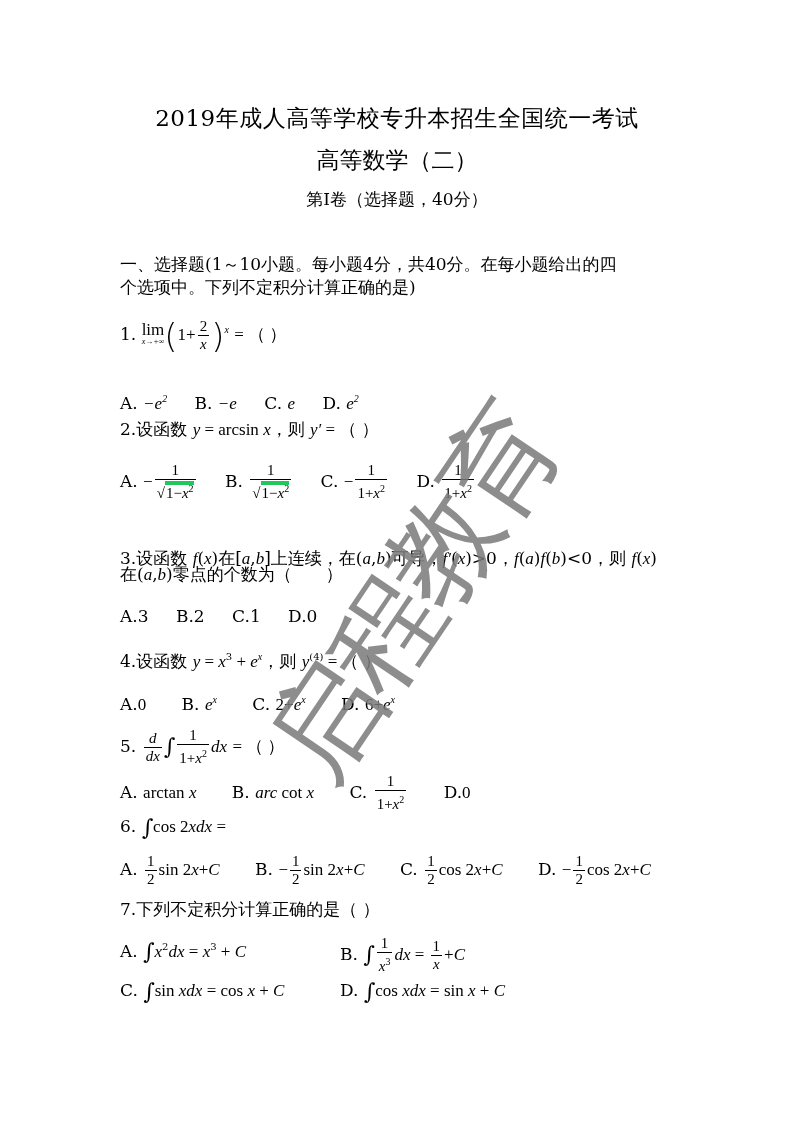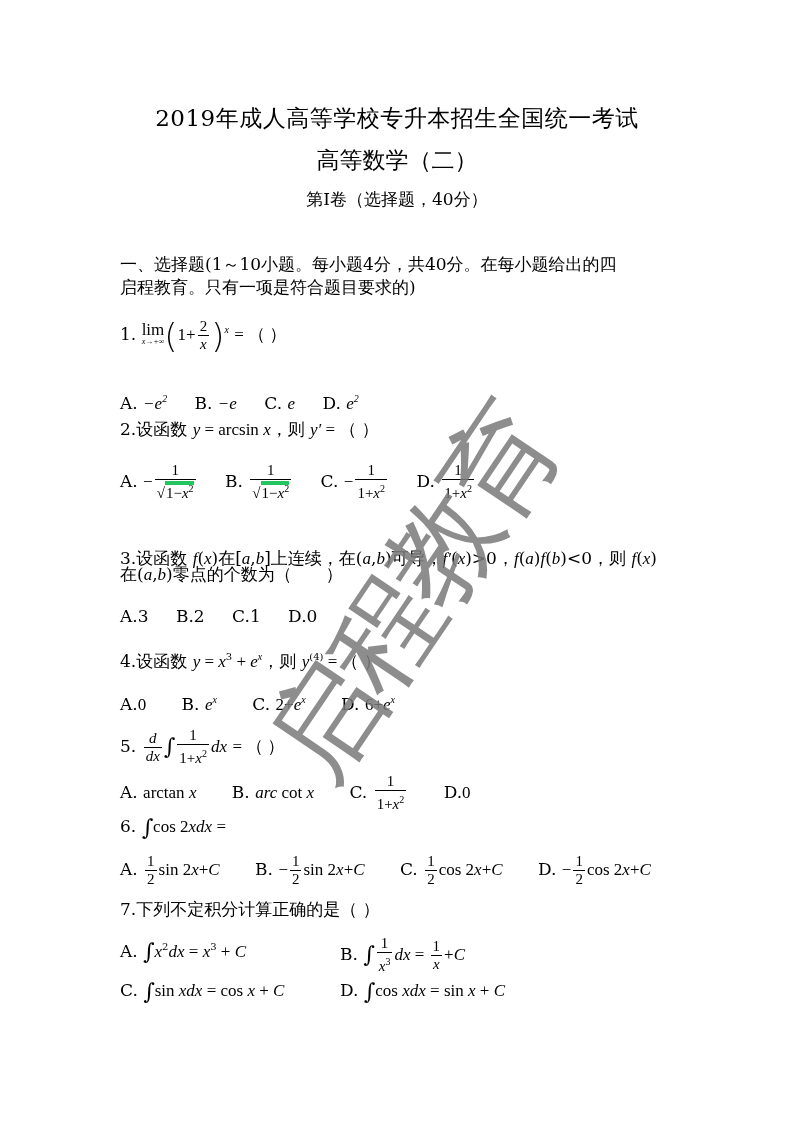--- a/index.html
+++ b/index.html
@@ -35,21 +35,21 @@
 
 <div class="page">
 
   <div class="center title1">2019年成人高等学校专升本招生全国统一考试</div>
   <div class="center title2">高等数学（二）</div>
   <div class="center title3">
     <b>第Ⅰ卷</b><span>（选择题，40分）</span>
   </div>
 
   <div class="line" style="top:228px;margin-top:24px;">一、选择题(1～10小题。每小题4分，共40分。在每小题给出的四</div>
-  <div class="line" style="top:275px;">启程教育。只有一项是符合题目要求的)</div>
+  <div class="line" style="top:275px;">个选项中。下列不定积分计算正确的是)</div>
 
   <div class="line" style="top:318px;">
     <span>1.</span>
     <span class="lim r">lim<span class="sub">x→+∞</span></span><span class="bigparen">(</span><span class="r">1+</span><span class="frac"><span class="num r">2</span><span class="den m">x</span></span><span class="bigparen">)</span><sup class="m">x</sup>
     <span class="r">= （    ）</span>
   </div>
   <div class="line" style="top:387px;">
     <span class="opt"><span>A.</span> <span class="m">−e<sup>2</sup></span></span>
     <span class="opt"><span>B.</span> <span class="m">−e</span></span>
     <span class="opt"><span>C.</span> <span class="m">e</span></span>

